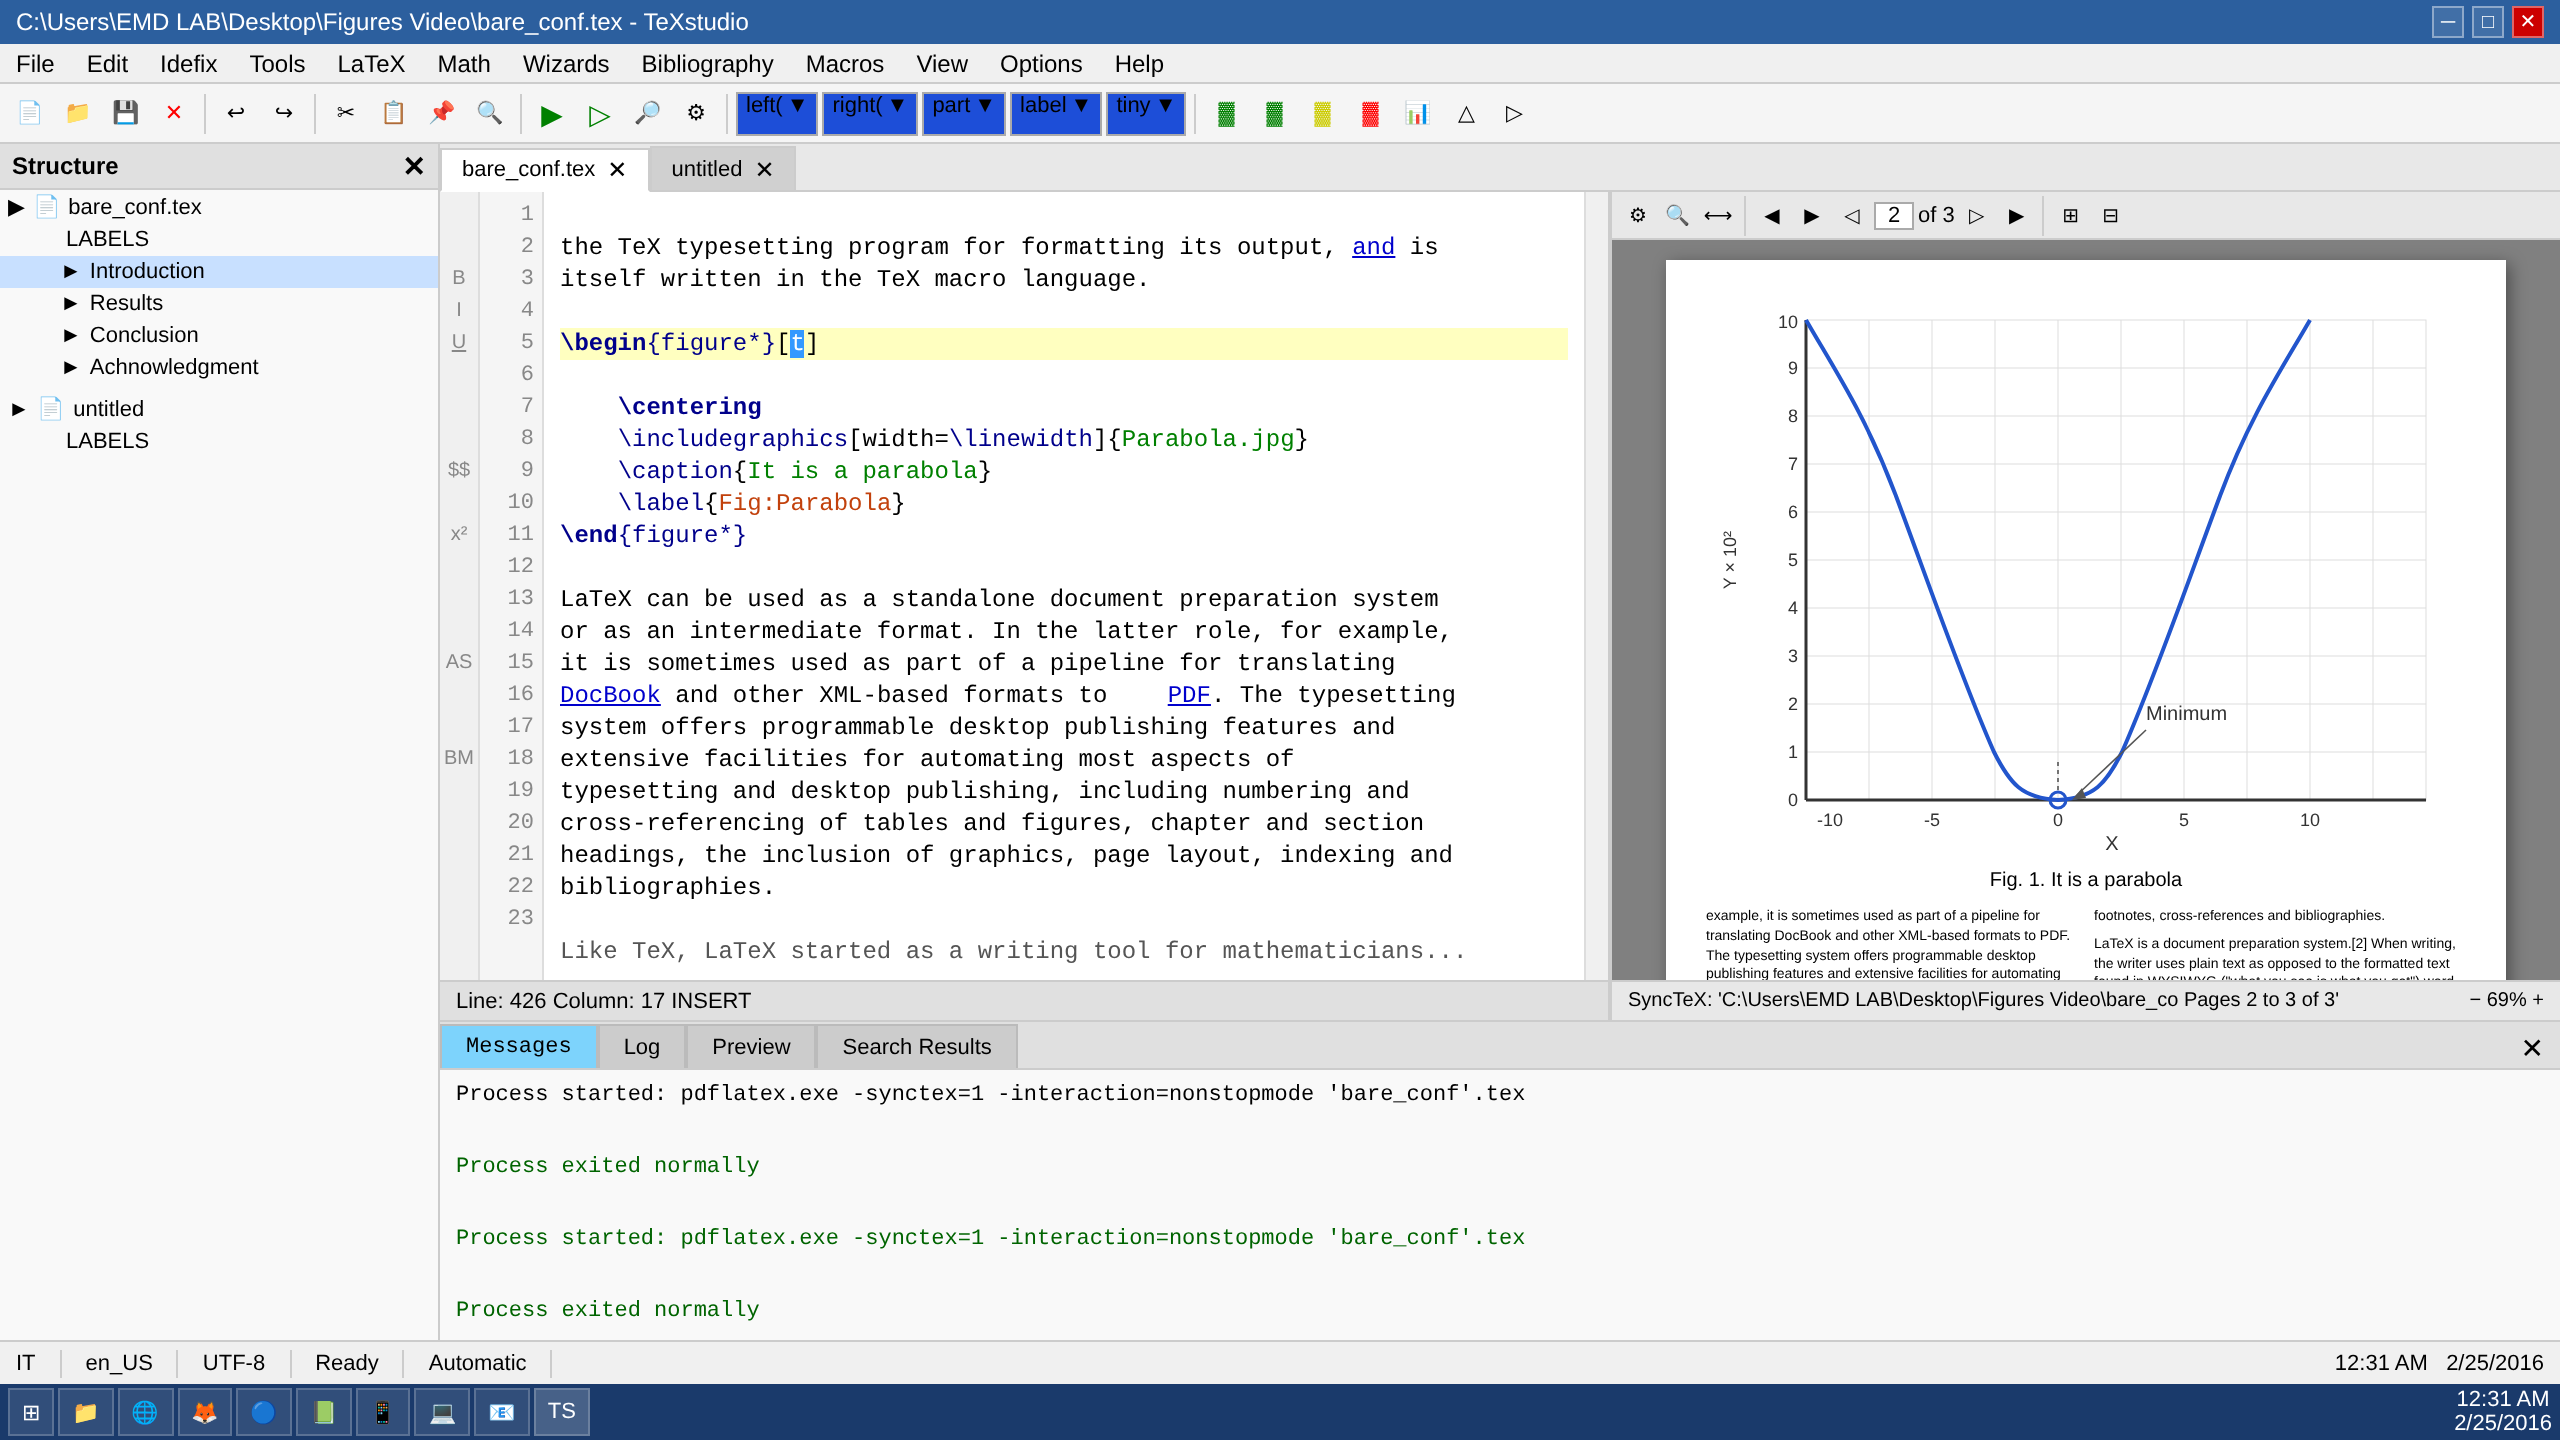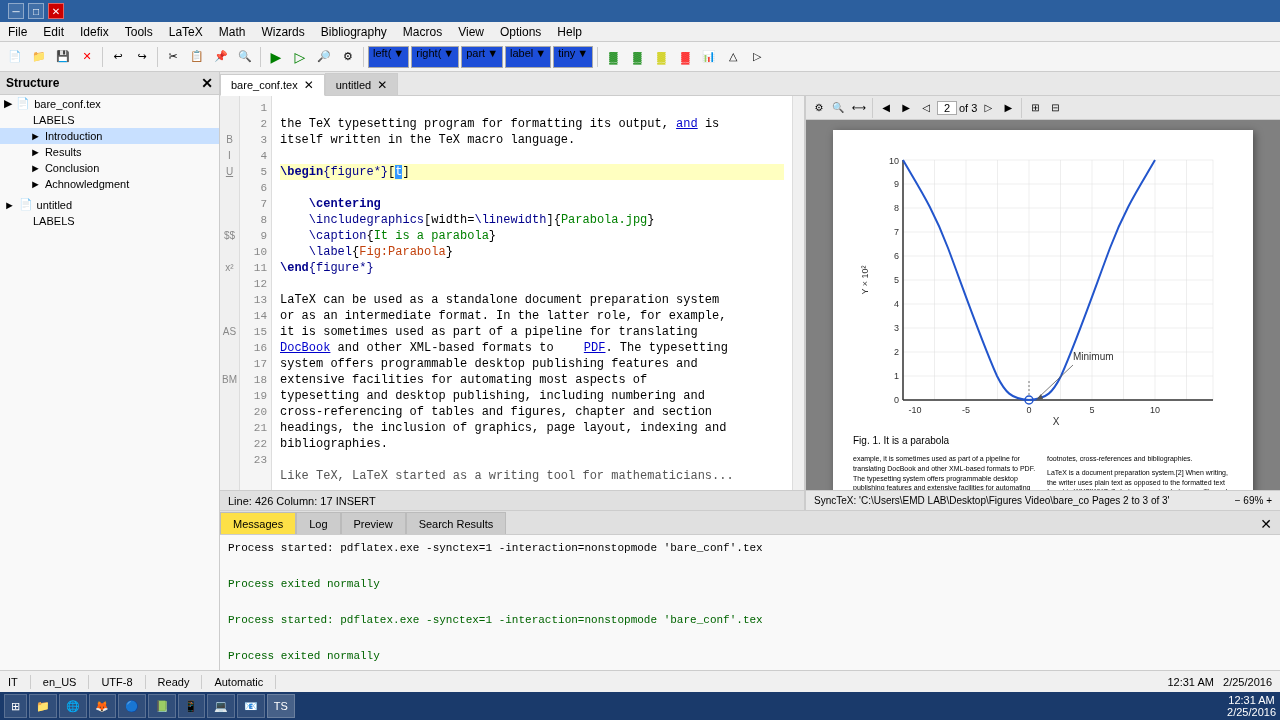--- a/index.html
+++ b/index.html
@@ -197,21 +197,21 @@
       padding: 2px 12px;
       height: 22px;
       background: #ccc;
       border: 1px solid #bbb;
       border-bottom: none;
       cursor: pointer;
       font-size: 11px;
       display: flex;
       align-items: center;
     }
-    .msg-tab.active { background: #fde047; }
+    .msg-tab.active { background: #7dd3fc; font-family: Liberation Mono, monospace; }
     .msg-close { margin-left: auto; padding: 2px 8px; cursor: pointer; font-size: 14px; }
     .msg-content { flex: 1; overflow-y: auto; padding: 4px 8px; font-size: 11px; font-family: 'Courier New', monospace; }
     .msg-line { line-height: 18px; }
     .msg-success { color: #006400; }
 
     .scrollbar-v {
       width: 12px;
       background: #f0f0f0;
       border-left: 1px solid #ddd;
     }
@@ -229,20 +229,21 @@
     .taskbar-clock { margin-left: auto; color: white; font-size: 11px; text-align: center; }
 
     .code-highlight { background: #3399ff; color: white; }
 
     .preview-bottom { background: #e8e8e8; padding: 4px 8px; font-size: 10px; border-top: 1px solid #ccc; }
   </style>
 </head>
 <body>
 
 <div class="title-bar">
+  <span>C:\Users\EMD LAB\Desktop\Figures Video\bare_conf.tex - TeXstudio</span>
   <div class="title-bar-buttons">
     <div class="title-btn">─</div>
     <div class="title-btn">□</div>
     <div class="title-btn" style="background:#c00;">✕</div>
   </div>
 </div>
 
 <div class="menu-bar">
   <div class="menu-item">File</div>
   <div class="menu-item">Edit</div>
@@ -527,21 +528,21 @@
                              C 224,190 242,138 257,98
                              C 272,58 287,36 302,10" fill="none" stroke="#2255cc" stroke-width="2"></path>
 
                     <circle cx="176" cy="250" r="4" fill="none" stroke="#2255cc" stroke-width="1.5"></circle>
                     <line x1="176" y1="245" x2="176" y2="230" stroke="#555" stroke-width="0.8" stroke-dasharray="2,2"></line>
                     <text x="220" y="210" font-size="10" fill="#333">Minimum</text>
 
                     <line x1="220" y1="215" x2="185" y2="248" stroke="#555" stroke-width="0.8"></line>
                     <polygon points="183,250 188,244 190,249" fill="#555"></polygon>
                   </svg>
-                  <div style="font-size:10px; margin-top:2px;">Fig. 1. It is a parabola</div>
+                  <div style="text-align:center; font-size:10px; margin-top:2px;">Fig. 1. It is a parabola</div>
                 </div>
 
                 <div style="font-size:7px; line-height:1.4; display:flex; gap:8px;">
                   <div style="flex:1;">
                     <p>example, it is sometimes used as part of a pipeline for translating DocBook and other XML-based formats to PDF. The typesetting system offers programmable desktop publishing features and extensive facilities for automating most aspects of typesetting and desktop publishing, including numbering and cross-referencing of tables and figures, chapter and section headings, the inclusion of graphics, page layout, indexing and bibliographies.</p>
 
                   </div>
                   <div style="flex:1;">
                     <p>footnotes, cross-references and bibliographies.</p>
                     <p style="margin-top:4px;">LaTeX is a document preparation system.[2] When writing, the writer uses plain text as opposed to the formatted text found in WYSIWYG ("what you see is what you get") word processors like Microsoft Word, LibreOffice Writer and Apple Pages. The writer uses markup tagging conventions to define the general structure of a document (such as article, book, and letter), to stylize text throughout a document (such as bold and italics), and to add citations and cross-references. A TeX distribution such as TeX Live or MikTeX is used to produce an output file (such as PDF or DVI) suitable for printing or digital distribution. Within the typesetting system, its name is stylized as LATEX.</p>

